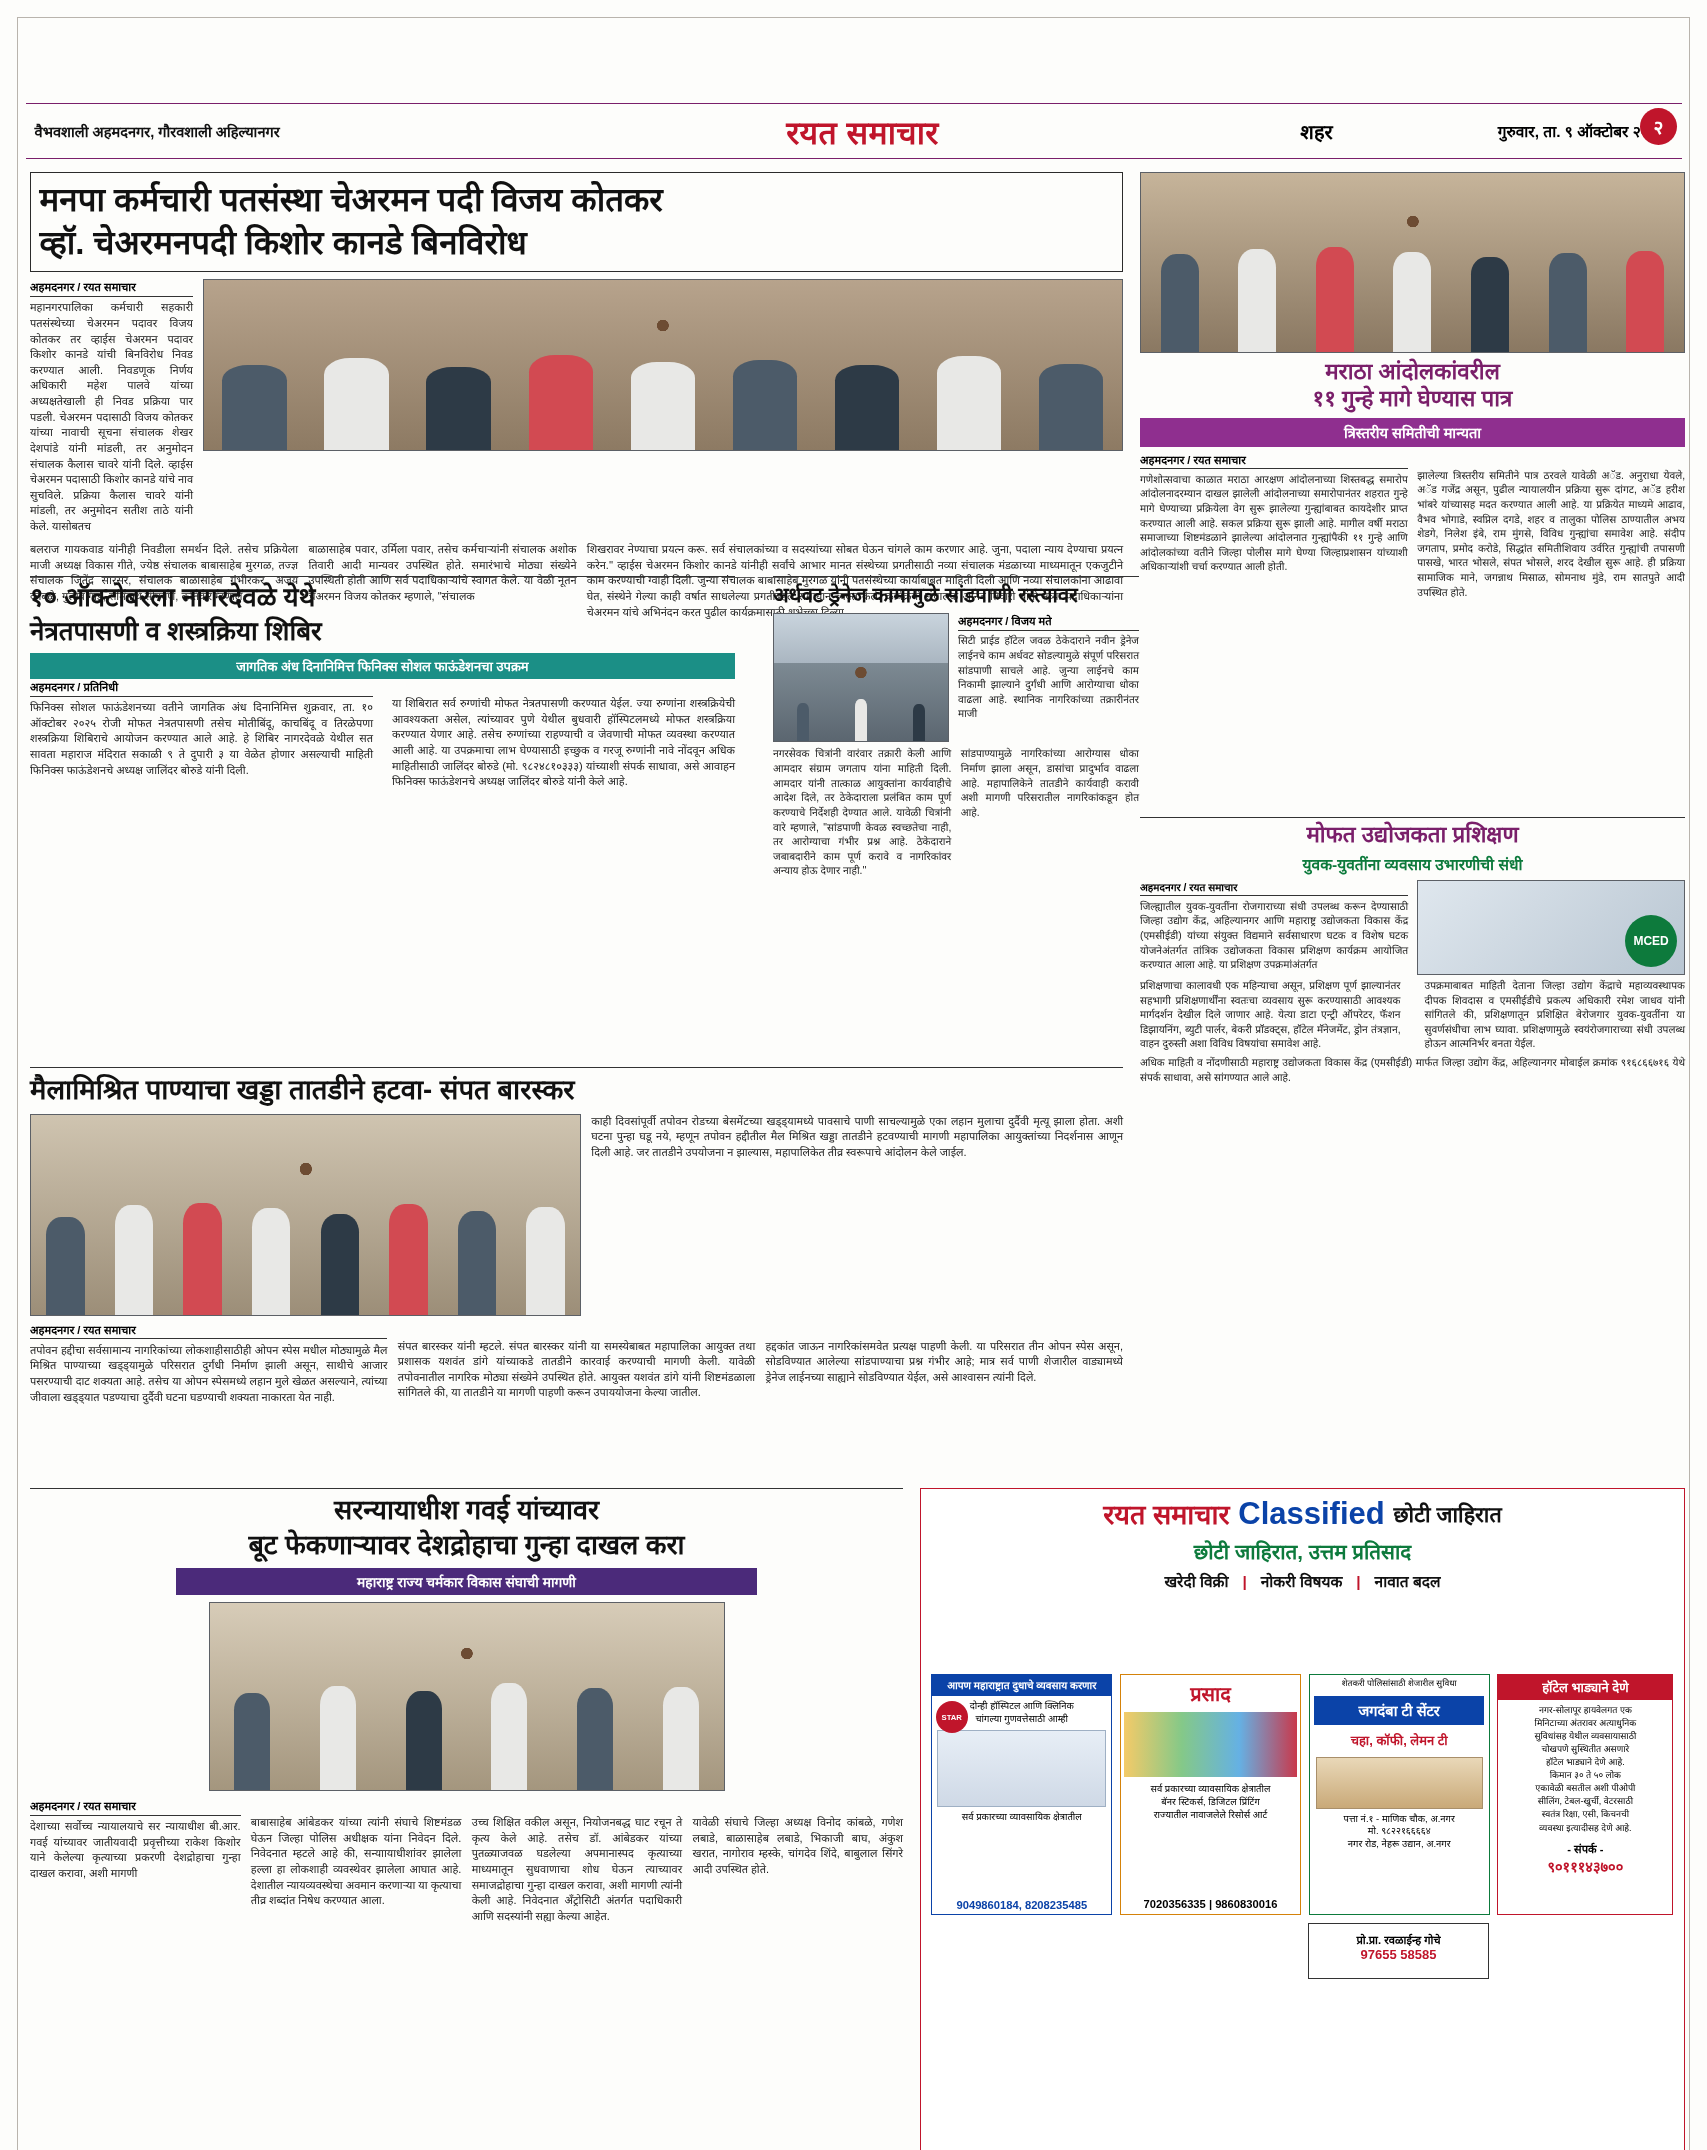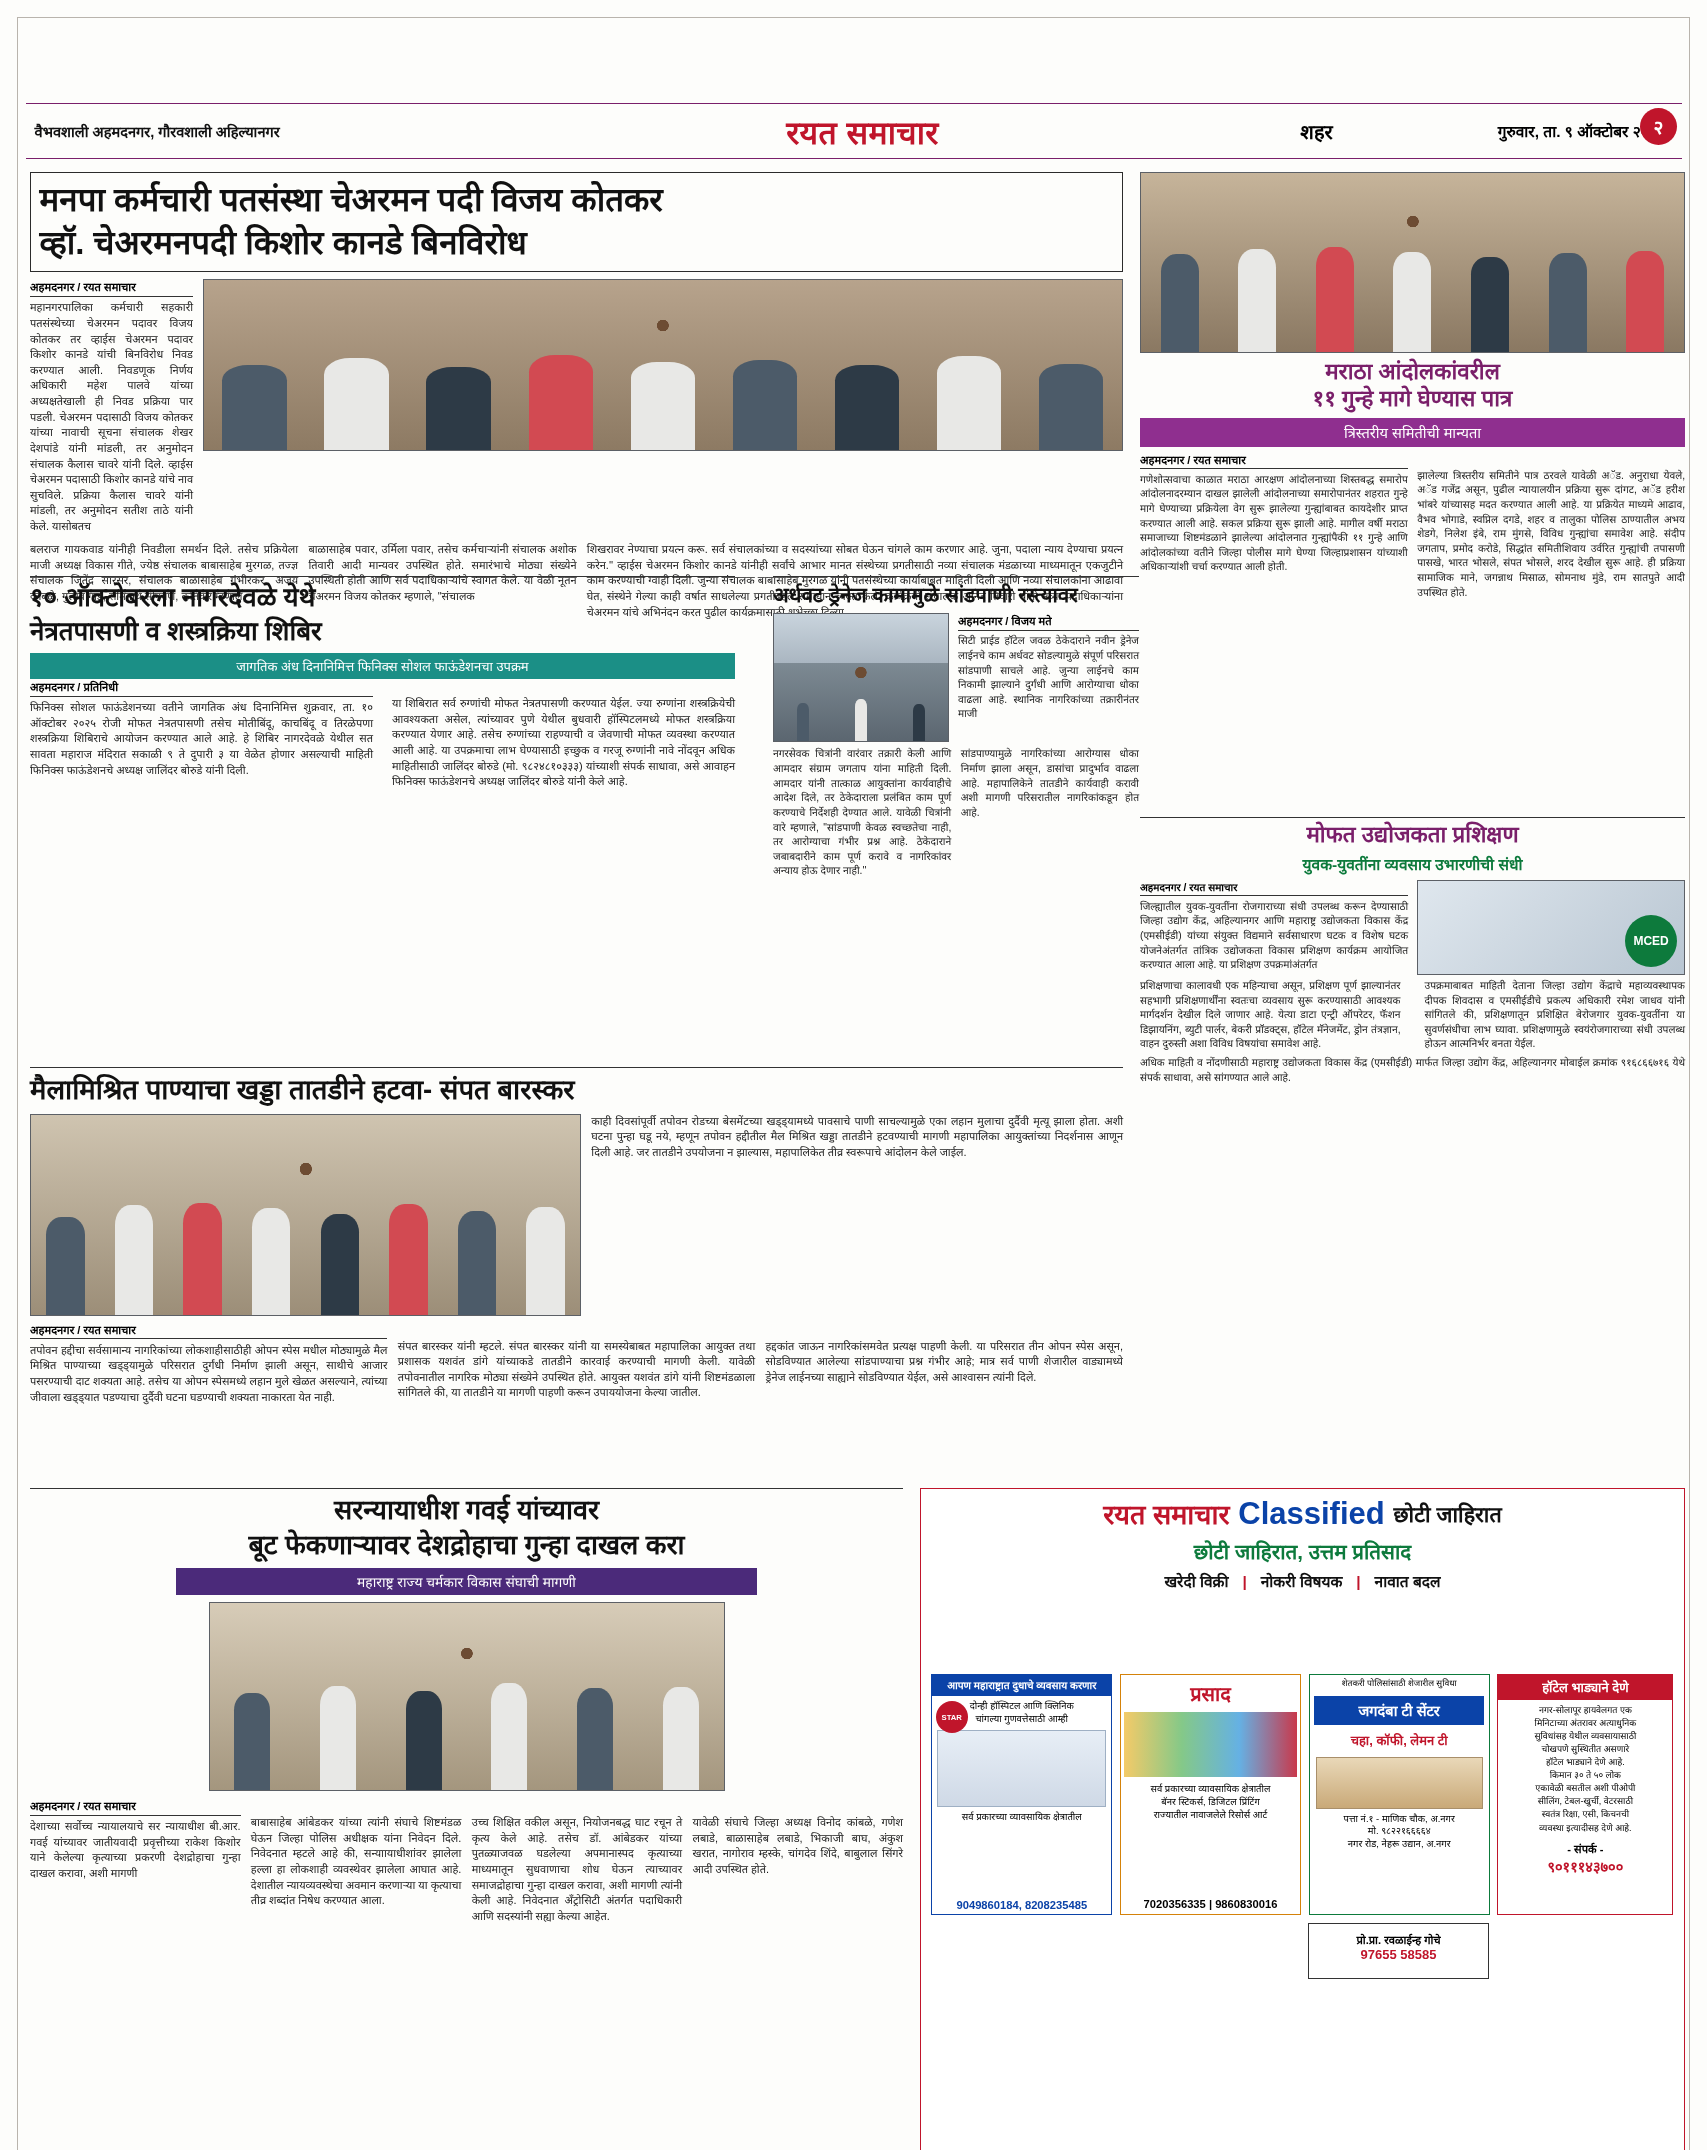--- a/index.html
+++ b/index.html
@@ -89,21 +89,21 @@
     font-size:11px;
     line-height:1.42;
     text-align:justify;
     color:#1a1a1a;
     hyphens:auto;
   }
 
   .subbar {
     background:#5d2b86;
     color:#fff;
-    font-weight:normal;
+    font-weight:bold;
     text-align:center;
     font-size:14.6px;
     padding:4.3px 2.6px;
   }
   .subbar.teal { background:#1b8f86; }
   .subbar.dark { background:#4b2a7a; }
   .hr-thick { border-top:1.7px solid #333; }
 
   
   .photo {

